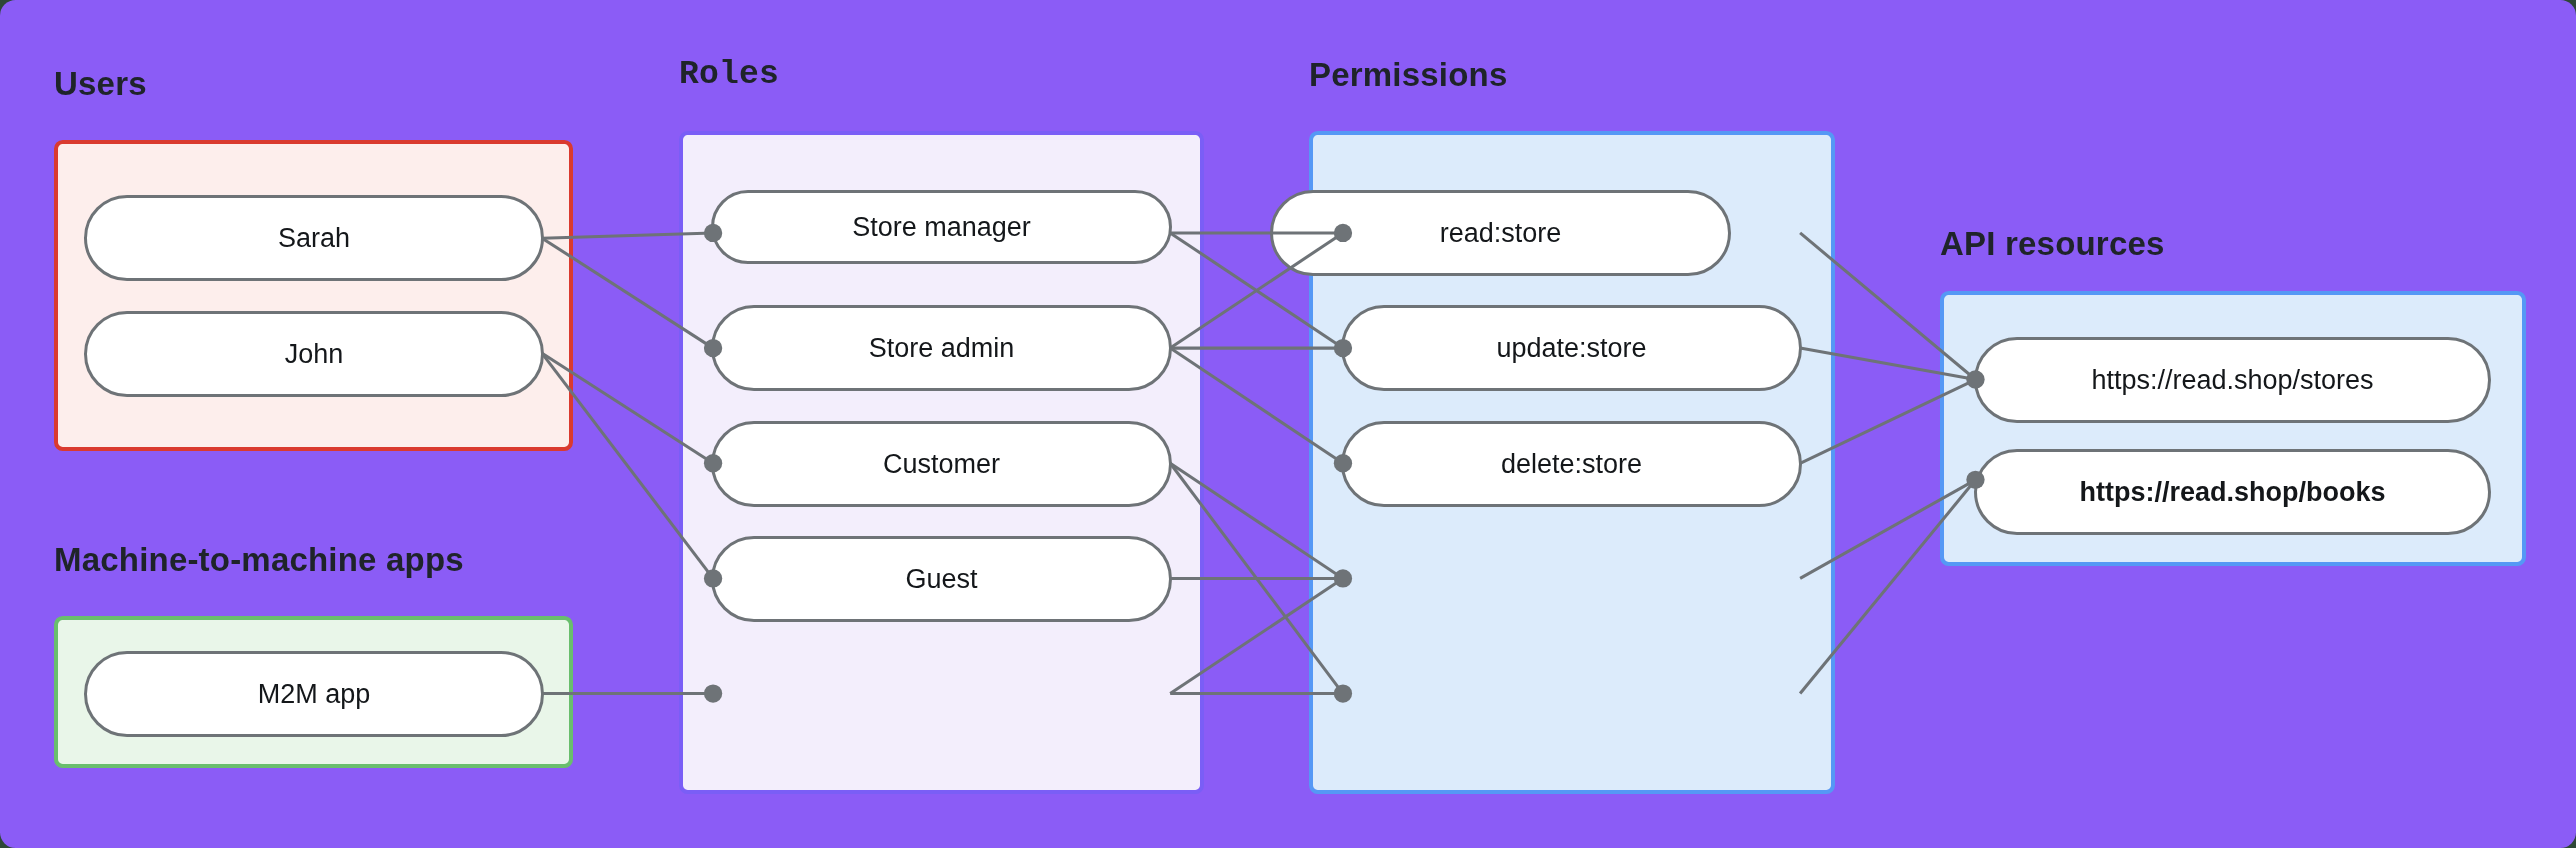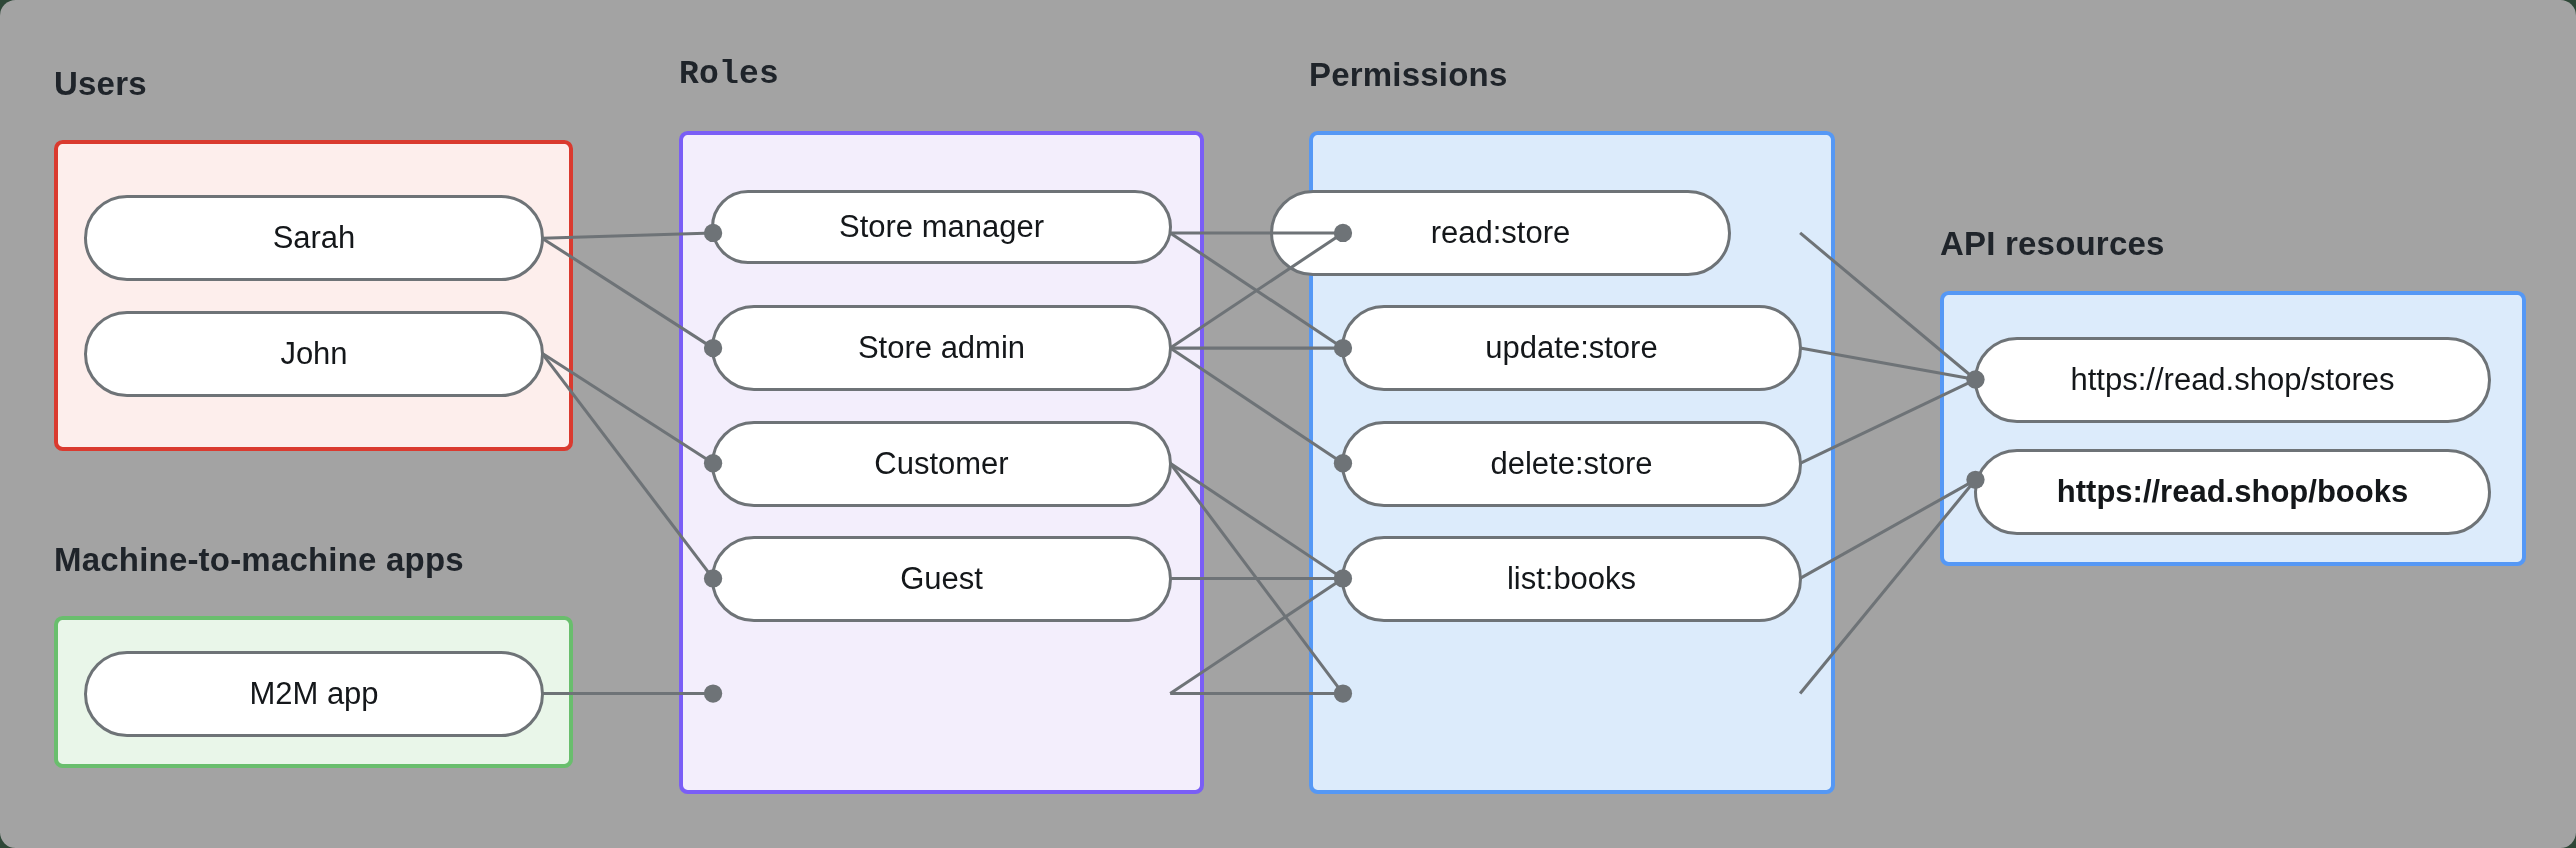--- a/index.html
+++ b/index.html
@@ -33,54 +33,53 @@
   }
   .node {
     position: absolute;
     background: #ffffff;
     border: 3.1px solid #6e7377;
     border-radius: 52px;
     box-sizing: border-box;
     display: flex;
     align-items: center;
     justify-content: center;
-    font-size: 31px;
+    font-size: 27px;
     color: #14171a;
     white-space: nowrap;
   }
   #edges {
     position: absolute;
     left: 0;
     top: 0;
     pointer-events: none;
   }
 </style>
 </head>
 <body style="background: rgb(46, 71, 55);">
 
-<div id="canvas" style="background: #a3a3a3;">
+<div id="canvas" style="background: #8b5cf6;">
     <div class="group-box" style="left: 54px; top: 140px; width: 519px; height: 311px; border-color: rgb(218, 58, 47); background: rgb(253, 238, 236);"></div>
     <div class="group-label" style="left: 54px; top: 65px;">Users</div>
     <div class="node" style="left: 84px; top: 195px; width: 460px; height: 86px; color: rgb(20, 23, 26);">Sarah</div>
     <div class="node" style="left: 84px; top: 311px; width: 460px; height: 86px; color: rgb(20, 23, 26);">John</div>
     <div class="group-box" style="left: 54px; top: 616px; width: 519px; height: 152px; border-color: rgb(105, 190, 109); background: rgb(233, 246, 233);"></div>
     <div class="group-label" style="left: 54px; top: 541px;">Machine-to-machine apps</div>
     <div class="node" style="left: 84px; top: 651px; width: 460px; height: 86px; color: rgb(20, 23, 26);">M2M app</div>
     <div class="group-box" style="left: 679px; top: 131px; width: 525px; height: 663px; border-color: rgb(122, 94, 246); background: rgb(243, 238, 252);"></div>
     <div class="group-label" style="left: 679px; top: 56px; font-family: Liberation Mono, monospace;">Roles</div>
     <div class="node" style="left: 711px; top: 190px; width: 461px; height: 74px; color: rgb(20, 23, 26);">Store manager</div>
     <div class="node" style="left: 711px; top: 305px; width: 461px; height: 86px; color: rgb(20, 23, 26);">Store admin</div>
     <div class="node" style="left: 711px; top: 421px; width: 461px; height: 86px; color: rgb(20, 23, 26);">Customer</div>
     <div class="node" style="left: 711px; top: 536px; width: 461px; height: 86px; color: rgb(20, 23, 26);">Guest</div>
     <div class="group-box" style="left: 1309px; top: 131px; width: 526px; height: 663px; border-color: rgb(85, 152, 245); background: rgb(220, 235, 251);"></div>
     <div class="group-label" style="left: 1309px; top: 56px;">Permissions</div>
     <div class="node" style="left: 1270px; top: 190px; width: 461px; height: 86px; color: rgb(20, 23, 26);">read:store</div>
     <div class="node" style="left: 1341px; top: 305px; width: 461px; height: 86px; color: rgb(20, 23, 26);">update:store</div>
     <div class="node" style="left: 1341px; top: 421px; width: 461px; height: 86px; color: rgb(20, 23, 26);">delete:store</div>
-    <div class="node" style="left: 1341px; top: 536px; width: 461px; height: 86px; color: rgb(20, 23, 26);">list:books</div>
     <div class="group-box" style="left: 1940px; top: 291px; width: 586px; height: 275px; border-color: rgb(85, 152, 245); background: rgb(220, 235, 251);"></div>
     <div class="group-label" style="left: 1940px; top: 225px;">API resources</div>
     <div class="node" style="left: 1974px; top: 337px; width: 517px; height: 86px; color: rgb(20, 23, 26);">https://read.shop/stores</div>
     <div class="node" style="left: 1974px; top: 449px; width: 517px; height: 86px; color: rgb(20, 23, 26); font-weight: bold;">https://read.shop/books</div>
     <svg id="edges" width="2576" height="848" viewBox="0 0 2952 972">
       <line x1="621" y1="273" x2="817" y2="267" stroke="#6e7377" stroke-width="3.5"></line>
       <line x1="621" y1="273" x2="817" y2="399" stroke="#6e7377" stroke-width="3.5"></line>
       <line x1="621" y1="405" x2="817" y2="531" stroke="#6e7377" stroke-width="3.5"></line>
       <line x1="621" y1="405" x2="817" y2="663" stroke="#6e7377" stroke-width="3.5"></line>
       <line x1="621" y1="795" x2="817" y2="795" stroke="#6e7377" stroke-width="3.5"></line>

